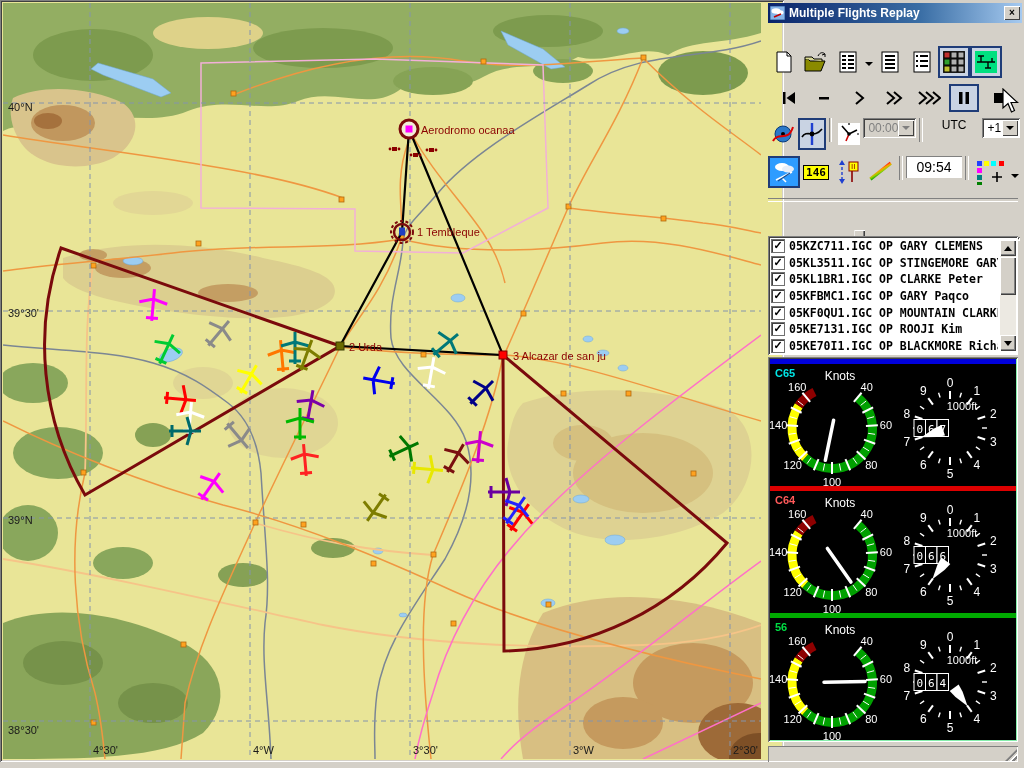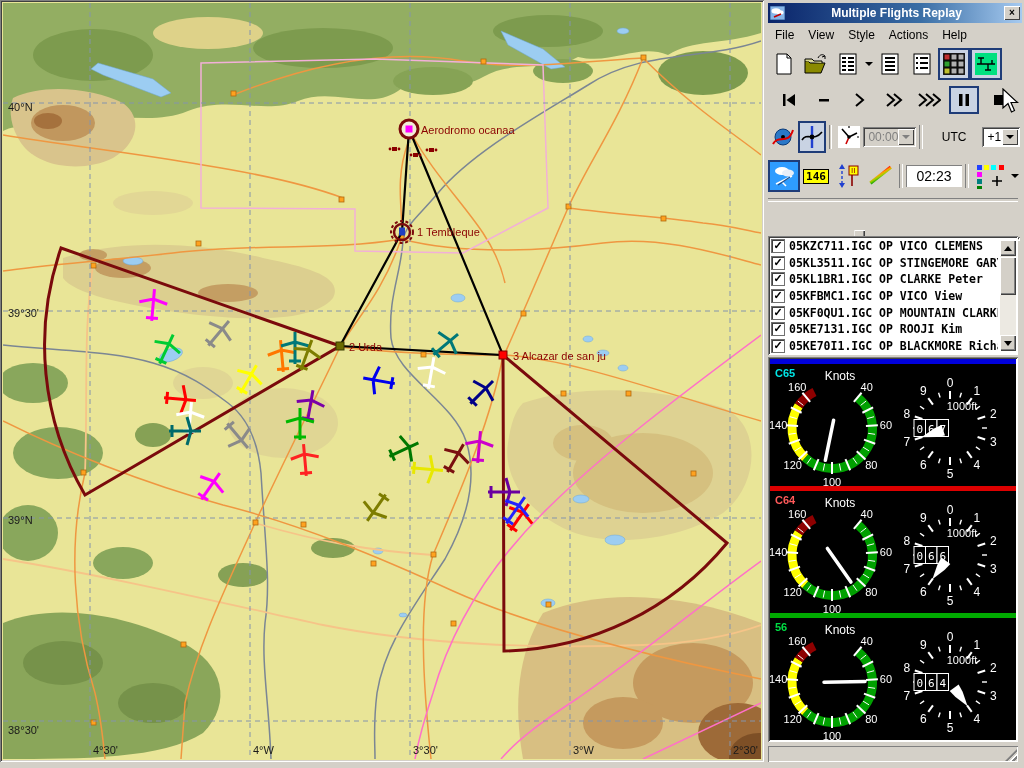--- a/index.html
+++ b/index.html
@@ -1,35 +1,35 @@
 <!DOCTYPE html>
 <html><head>
 <meta charset="utf-8">
 <style>
   html,body{margin:0;padding:0;}
   body{width:1024px;height:768px;background:#d4d0c8;position:relative;overflow:hidden;
        font-family:"Liberation Sans",sans-serif;font-size:11px;color:#000;}
-  .sunken{box-shadow:inset 1px 1px 0 #808080,inset -1px -1px 0 #ffffff,inset 2px 2px 0 #404040,inset -2px -2px 0 #d4d0c8;}
+  .sunken{box-shadow:inset 1px 1px 0 #808080,inset -1px -1px 0 #ffffff,inset 2px 2px 0 #404040,inset -2px -2px 0 #d4d0c8;padding-left:20px;}
   .sunken2{box-shadow:inset 1px 1px 0 #808080,inset -1px -1px 0 #ffffff;}
 
   #map-frame{position:absolute;left:0;top:0;width:764px;height:762px;background:#e9e597;}
   #map-frame svg{position:absolute;left:3px;top:3px;}
 
   #right-panel{position:absolute;left:766px;top:0;width:256px;height:764px;}
 
   #titlebar{position:absolute;left:2px;top:3px;width:250px;height:20px;
     background:linear-gradient(90deg,#0a246a,#3a6ea5 60%,#a6caf0);display:flex;align-items:center;padding:0 2px;}
-  #titlebar .ttl{color:#fff;font-weight:bold;font-size:12px;margin-left:4px;flex:1;white-space:nowrap;text-align:center;}
+  #titlebar .ttl{color:#fff;font-weight:bold;font-size:12px;margin-left:4px;flex:1;white-space:nowrap;}
   #close-btn{width:16px;height:14px;background:#d4d0c8;box-shadow:inset 1px 1px 0 #fff,inset -1px -1px 0 #404040;
     display:flex;align-items:center;justify-content:center;font-size:10px;font-weight:bold;line-height:1;}
 
   #menubar{position:absolute;left:2px;top:25px;width:250px;height:19px;display:flex;align-items:center;}
   .menu-item{padding:2px 7px;font-size:12px;}
 
-  .toolrow{position:absolute;left:2px;width:252px;display:flex;align-items:center;}
+  .toolrow{position:absolute;left:2px;width:252px;display:flex;}
   .tbtn{width:28px;height:28px;display:flex;align-items:center;justify-content:center;border:2px solid rgba(0,0,0,0);}
   .tbtn.small{width:26px;height:24px;}
   .tbtn.checked{border:2px solid #1f3c78;background:#c9d3e3;}
   .vsep{width:2px;height:24px;border-left:1px solid #808080;border-right:1px solid #fff;margin:0 3px;}
   .drop-arrow{width:10px;display:flex;align-items:center;justify-content:center;}
 
   .combo{height:20px;background:#fff;box-shadow:inset 1px 1px 0 #808080,inset -1px -1px 0 #fff,inset 2px 2px 0 #404040;
     display:flex;align-items:center;font-size:12px;}
   .combo .val{flex:1;padding-left:5px;}
   .combo .cbtn{width:16px;height:16px;margin-right:2px;background:#d4d0c8;
@@ -60,21 +60,21 @@
   #fl-scroll{position:absolute;right:2px;top:4px;width:16px;height:111px;background:#ece9e2;}
   .sc-btn{position:absolute;left:0;width:16px;height:16px;background:#d4d0c8;
     box-shadow:inset 1px 1px 0 #fff,inset -1px -1px 0 #404040,inset -2px -2px 0 #808080;
     display:flex;align-items:center;justify-content:center;}
   .sc-up{top:0;} .sc-dn{bottom:0;}
   .tri-up{width:0;height:0;border-left:4px solid transparent;border-right:4px solid transparent;border-bottom:5px solid #000;}
   .tri-dn{width:0;height:0;border-left:4px solid transparent;border-right:4px solid transparent;border-top:5px solid #000;}
   #sc-thumb{position:absolute;left:0;top:17px;width:16px;height:38px;background:#d4d0c8;
     box-shadow:inset 1px 1px 0 #fff,inset -1px -1px 0 #404040,inset -2px -2px 0 #808080;}
 
-  #instruments{position:absolute;left:2px;top:357px;width:250px;height:385px;background:#ffffff;
+  #instruments{position:absolute;left:2px;top:357px;width:250px;height:385px;background:#86efac;
     box-shadow:inset 1px 1px 0 #808080,inset -1px -1px 0 #fff,inset 2px 2px 0 #404040;padding:2px;box-sizing:border-box;}
   .inst-panel{position:relative;width:246px;height:127px;background:#000;}
   .inst-bar{height:5px;width:100%;}
   .inst-label{position:absolute;left:5px;top:8px;font-size:11px;font-weight:bold;font-family:"Liberation Sans",sans-serif;}
   .inst-svg{position:absolute;left:0;top:5px;width:246px;height:122px;}
 
   #statusbar{position:absolute;left:2px;top:746px;width:250px;height:16px;
     box-shadow:inset 1px 1px 0 #808080,inset -1px -1px 0 #fff;background:#d4d0c8;}
   #grip{position:absolute;right:1px;bottom:1px;width:12px;height:12px;
     background:repeating-linear-gradient(135deg,#d4d0c8 0 2px,#fff 2px 3px,#808080 3px 5px);
@@ -309,27 +309,20 @@
     <svg width="15" height="14">
       <rect x="0" y="0" width="15" height="14" fill="#87b5e8" stroke="#2a5a9a"></rect>
       <ellipse cx="6" cy="5" rx="4.5" ry="2.8" fill="#fff"></ellipse>
       <ellipse cx="10" cy="6.5" rx="3.5" ry="2.2" fill="#fff"></ellipse>
       <path d="M4,11 L11,8" stroke="#c00000" stroke-width="1.5"></path>
     </svg>
     <span class="ttl txt">Multiple Flights Replay</span>
     <div id="close-btn">×</div>
   </div>
 
-  <div id="menubar">
-    <span class="menu-item txt">File</span>
-    <span class="menu-item txt">View</span>
-    <span class="menu-item txt">Style</span>
-    <span class="menu-item txt">Actions</span>
-    <span class="menu-item txt">Help</span>
-  </div>
 
   <div class="toolrow" style="top:46px;height:36px;">
     <div class="tbtn">
       <svg width="20" height="22">
         <path d="M3,1 L13,1 L17,5 L17,21 L3,21 Z" fill="#fff" stroke="#000"></path>
         <path d="M13,1 L13,5 L17,5" fill="none" stroke="#000"></path>
       </svg>
     </div>
     <div class="tbtn">
       <svg width="24" height="22">
@@ -514,21 +507,21 @@
               <stop offset="0.4" stop-color="#a0d000"></stop>
           <stop offset="0.7" stop-color="#ffa000"></stop>
               <stop offset="1" stop-color="#ff0000"></stop>
         </linearGradient>
           </defs>
         <rect x="1" y="11" width="26" height="3.4" fill="url(#rg)" transform="rotate(-38 13 13)"></rect>
       </svg>
     </div>
     <div class="vsep"></div>
     <div class="sunken2" style="width:56px;height:22px;background:#fff;display:flex;align-items:center;justify-content:center;font-size:14px;">
-      <span class="txt">02:23</span>
+      <span class="txt">09:54</span>
     </div>
     <div class="vsep"></div>
     <div class="tbtn" style="width:34px;">
       <svg width="30" height="26">
         <rect x="1" y="2" width="5" height="5" fill="#2040ff"></rect>
           <rect x="8" y="2" width="5" height="5" fill="#ffff00"></rect>
         <rect x="15" y="2" width="5" height="5" fill="#00ffff"></rect>
           <rect x="23" y="2" width="5" height="5" fill="#ff0000"></rect>
         <rect x="1" y="9" width="5" height="5" fill="#ff00ff"></rect>
           <rect x="1" y="16" width="5" height="5" fill="#008080"></rect>
@@ -570,33 +563,33 @@
           <i></i>
           <i></i>
         </div>
     </div>
   </div>
 
   <div id="flight-list">
     <div id="fl-rows">
         <div class="fl-row">
           <span class="fl-check">✓</span>
-          <span class="fl-text txt">05KZC711.IGC OP VICO CLEMENS</span>
+          <span class="fl-text txt">05KZC711.IGC OP GARY CLEMENS</span>
         </div>
         <div class="fl-row">
           <span class="fl-check">✓</span>
           <span class="fl-text txt">05KL3511.IGC OP STINGEMORE GARY</span>
         </div>
         <div class="fl-row">
           <span class="fl-check">✓</span>
           <span class="fl-text txt">05KL1BR1.IGC OP CLARKE Peter</span>
         </div>
         <div class="fl-row">
           <span class="fl-check">✓</span>
-          <span class="fl-text txt">05KFBMC1.IGC OP VICO View</span>
+          <span class="fl-text txt">05KFBMC1.IGC OP GARY Paqco</span>
         </div>
         <div class="fl-row">
           <span class="fl-check">✓</span>
           <span class="fl-text txt">05KF0QU1.IGC OP MOUNTAIN CLARKE</span>
         </div>
         <div class="fl-row">
           <span class="fl-check">✓</span>
           <span class="fl-text txt">05KE7131.IGC OP ROOJI Kim</span>
         </div>
         <div class="fl-row">

